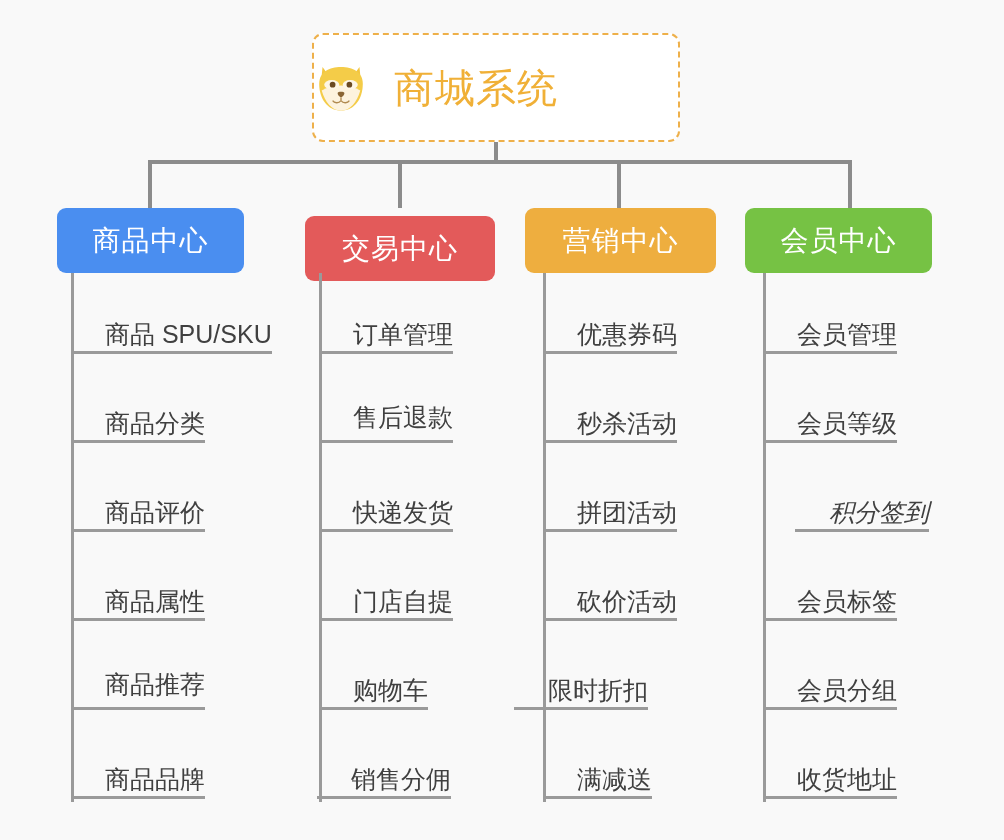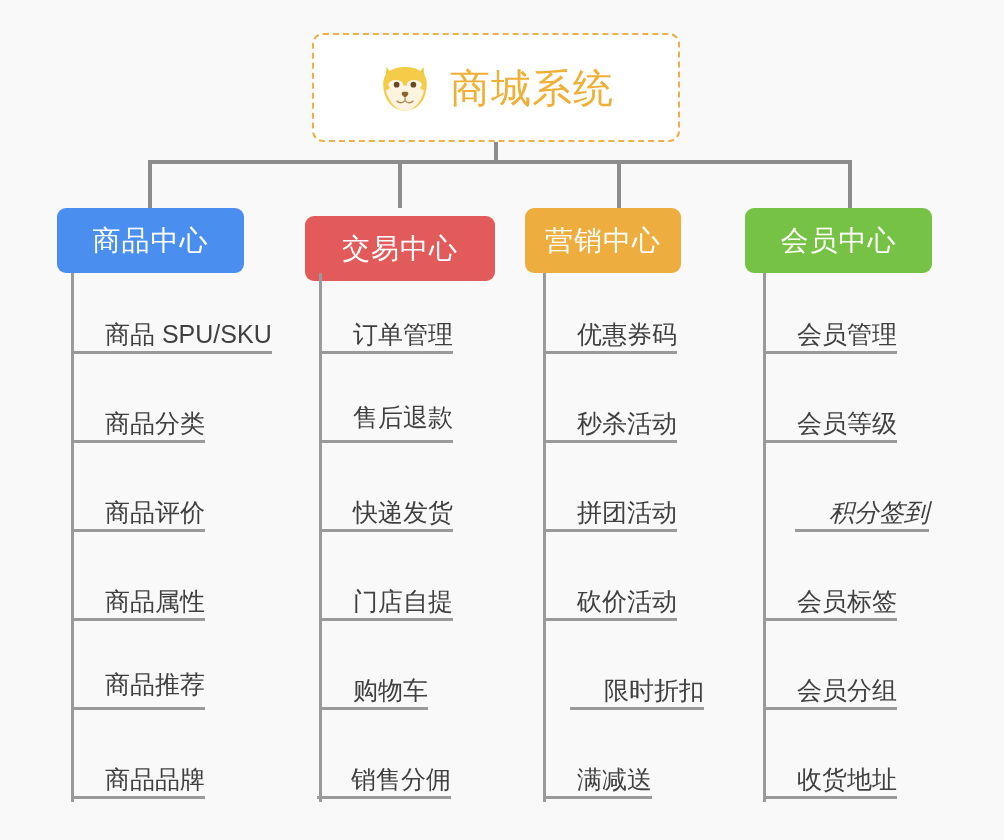--- a/index.html
+++ b/index.html
@@ -25,22 +25,22 @@
     left: 312px;
     top: 33px;
     width: 368px;
     height: 109px;
     box-sizing: border-box;
     background: #ffffff;
     border: 2px dashed #eeb04a;
     border-radius: 11px;
     display: flex;
     align-items: center;
-    justify-content: center;
-    gap: 18px;
+    justify-content: flex-start;
+    gap: 26px;
   }
   .root-icon {
     width: 54px;
     height: 52px;
     flex: 0 0 auto;
     display: block;
   }
   .root-title {
     font-size: 40px;
     color: #f0b037;
@@ -168,37 +168,37 @@
   <div class="leaf" style="left:319px; top:575px;">
     <span class="leaf-label">门店自提</span>
   </div>
   <div class="leaf" style="left:319px; top:664px;">
     <span class="leaf-label">购物车</span>
   </div>
   <div class="leaf" style="left:317px; top:753px;">
     <span class="leaf-label">销售分佣</span>
   </div>
 
-  <div class="cat-box" style="left:525px; top:208px; width:156px; background:#eeae3f;">
+  <div class="cat-box" style="left:525px; top:208px; width:191px; background:#eeae3f;">
     <span class="cat-label">营销中心</span>
   </div>
   <div class="trunk" style="left:543px; top:273px; height:529px;"></div>
   <div class="leaf" style="left:543px; top:308px;">
     <span class="leaf-label">优惠券码</span>
   </div>
   <div class="leaf" style="left:543px; top:397px;">
     <span class="leaf-label">秒杀活动</span>
   </div>
   <div class="leaf" style="left:543px; top:486px;">
     <span class="leaf-label">拼团活动</span>
   </div>
   <div class="leaf" style="left:543px; top:575px;">
     <span class="leaf-label">砍价活动</span>
   </div>
-  <div class="leaf" style="left:570px; top:664px;">
+  <div class="leaf" style="left:514px; top:664px;">
     <span class="leaf-label">限时折扣</span>
   </div>
   <div class="leaf" style="left:543px; top:753px;">
     <span class="leaf-label">满减送</span>
   </div>
 
   <div class="cat-box" style="left:745px; top:208px; width:187px; background:#76c244;">
     <span class="cat-label">会员中心</span>
   </div>
   <div class="trunk" style="left:763px; top:273px; height:529px;"></div>

